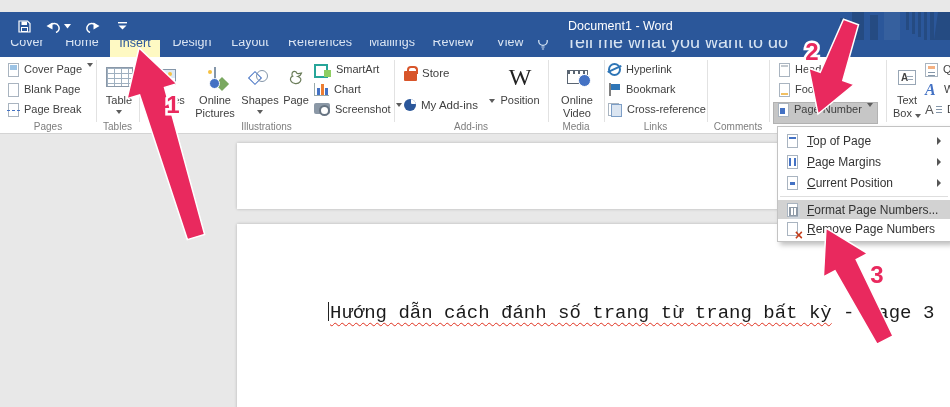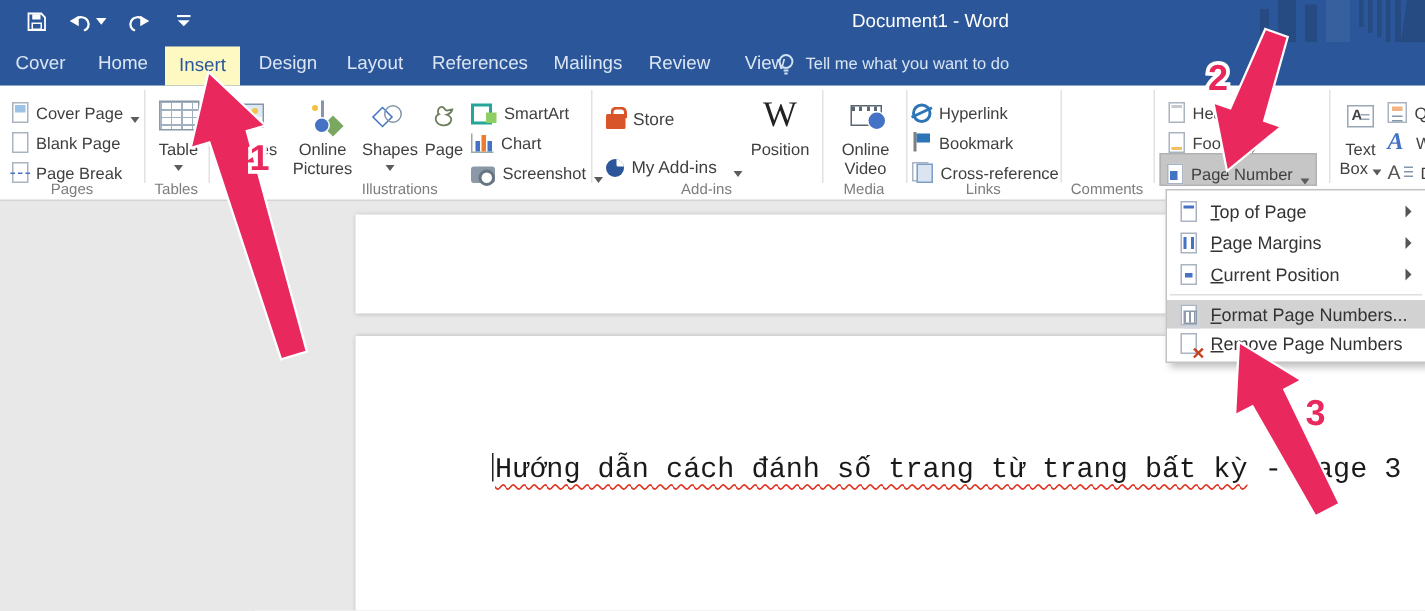--- a/index.html
+++ b/index.html
@@ -1,37 +1,37 @@
 <!DOCTYPE html>
 <html><head>
 <meta charset="utf-8">
 <style>
   html,body{margin:0;padding:0}
   *{box-sizing:border-box}
   #win{position:relative;width:950px;height:407px;overflow:hidden;background:#e8e8e8;
        font-family:"Liberation Sans",sans-serif;-webkit-font-smoothing:antialiased}
 
   
-  .titlebar{position:absolute;left:0;top:0;width:100%;height:28px;background:#2b579a;z-index:10}
+  .titlebar{position:absolute;left:0;top:12px;width:100%;height:28px;background:#2b579a;z-index:10}
   .qat{position:absolute;left:14px;top:0;height:28px;display:flex;align-items:center;gap:10px}
   .qbtn{display:flex;align-items:center;justify-content:center;width:20px;height:22px;cursor:default}
   .title{position:absolute;left:568px;top:0;height:28px;line-height:28px;font-size:12.5px;color:#fff;white-space:nowrap}
   .deco{position:absolute;right:0;top:0}
 
   
   .menubar{position:absolute;left:0;top:28px;width:100%;height:29px;background:#2b579a;z-index:9}
   .tab{position:absolute;top:0;height:29px;line-height:29px;text-align:center;font-size:12.5px;color:#dbe5f3;cursor:default}
   .tab.active{top:3px;height:26px;line-height:24px;background:#fef9c3;color:#2b579a}
-  .tellme{position:absolute;left:518px;top:0;height:29px;display:flex;align-items:center;gap:7px;color:#d8e4f2;font-size:11px}
+  .tellme{position:absolute;left:537px;top:0;height:29px;display:flex;align-items:center;gap:17px;color:#d8e4f2;font-size:18px}
 
   
   .ribbon{position:absolute;left:0;top:57px;width:100%;height:77px;background:#fff;border-bottom:1px solid #d4d4d4;z-index:8}
   .gsep{position:absolute;top:3px;height:62px;width:1px;background:#e2e2e2}
   .glabel{position:absolute;bottom:1px;font-size:10px;color:#7d7d7d;text-align:center;white-space:nowrap}
-  .sbtn{position:absolute;height:19px;display:flex;align-items:flex-end;gap:5px;font-size:11px;color:#3f3f3f;white-space:nowrap;cursor:default}
+  .sbtn{position:absolute;height:19px;display:flex;align-items:flex-start;gap:5px;font-size:11px;color:#3f3f3f;white-space:nowrap;cursor:default}
   .sbtn.pressed{background:#c6c6c6;border:1px solid #b2b2b2;padding:0 4px}
   .bigbtn{position:absolute;top:3px;height:66px;display:flex;flex-direction:column;align-items:center;cursor:default}
   .bico{height:34px;display:flex;align-items:center;justify-content:center}
   .blbl{font-size:11px;line-height:13px;color:#3f3f3f;text-align:center;white-space:nowrap}
   .caret{width:0;height:0;border-left:3.5px solid transparent;border-right:3.5px solid transparent;border-top:4px solid #5c5c5c;display:inline-block;flex:none}
   .bigbtn .caret{margin-top:3px}
   .inlinecaret{margin-left:3px;vertical-align:middle}
 
   
   .pg{position:relative;display:inline-block;width:11px;height:14px;background:#fff;border:1px solid #a9b4c0;flex:none}

